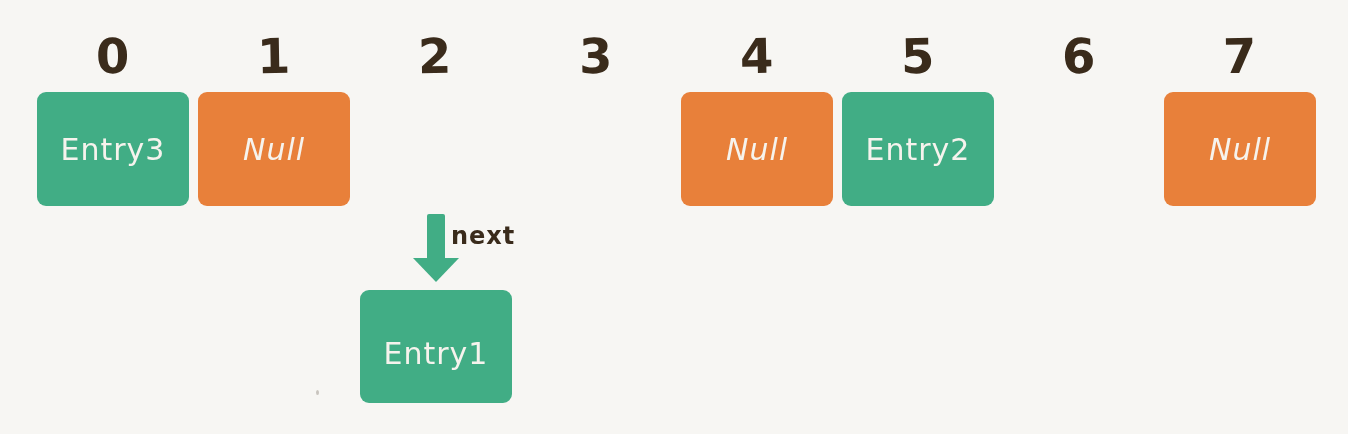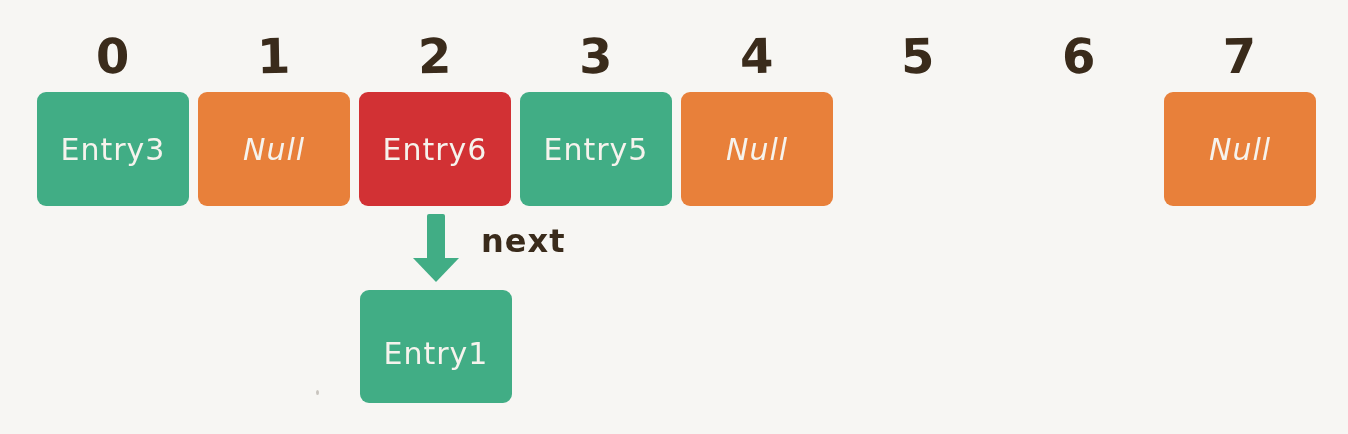--- a/index.html
+++ b/index.html
@@ -80,23 +80,23 @@
     left: 0;
     top: 44px;
     width: 0;
     height: 0;
     border-left: 23px solid transparent;
     border-right: 23px solid transparent;
     border-top: 24px solid var(--green, #41ad85);
   }
   .next-label {
     position: absolute;
-    left: 481px;
+    left: 451px;
     top: 222px;
-    font-size: 32px;
+    font-size: 24px;
     font-weight: 700;
     color: var(--text_dark, #3a2b1b);
     letter-spacing: 1px;
   }
   .chained-box {
     position: absolute;
     left: 360px;
     top: 290px;
     width: 152px;
     height: 113px;
@@ -135,38 +135,35 @@
         </div>
       </div>
       <div class="slot-col">
         <div class="slot-index">1</div>
         <div class="slot-box orange">
           <span>Null</span>
         </div>
       </div>
       <div class="slot-col">
         <div class="slot-index">2</div>
-        <div class="slot-box red">
-          <span>Entry6</span>
-        </div>
       </div>
       <div class="slot-col">
         <div class="slot-index">3</div>
-        <div class="slot-box green">
-          <span>Entry5</span>
-        </div>
       </div>
       <div class="slot-col">
         <div class="slot-index">4</div>
         <div class="slot-box orange">
           <span>Null</span>
         </div>
       </div>
       <div class="slot-col">
         <div class="slot-index">5</div>
+        <div class="slot-box green">
+          <span>Entry2</span>
+        </div>
       </div>
       <div class="slot-col">
         <div class="slot-index">6</div>
       </div>
       <div class="slot-col">
         <div class="slot-index">7</div>
         <div class="slot-box orange">
           <span>Null</span>
         </div>
       </div>

